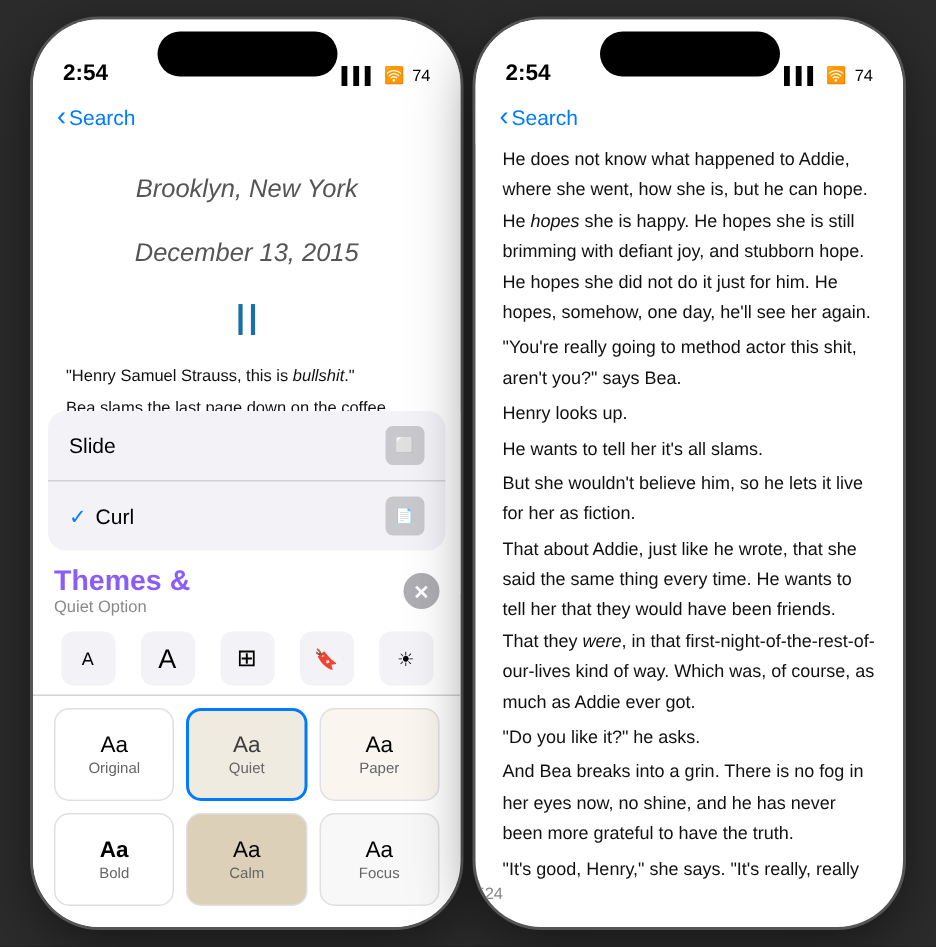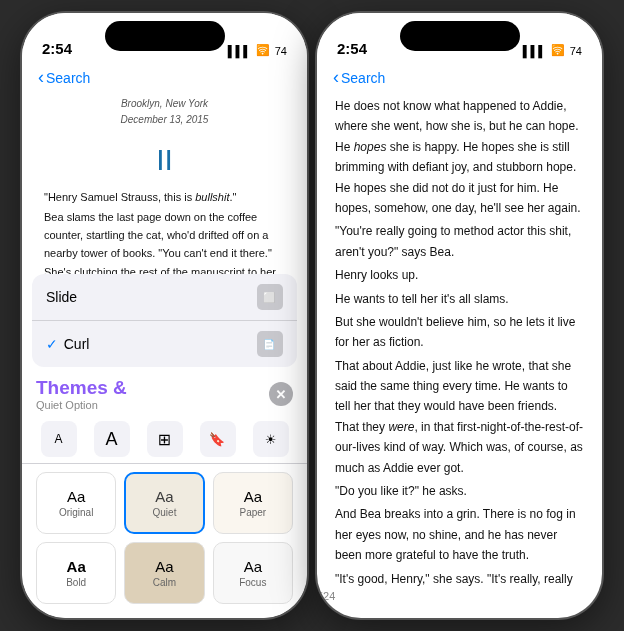--- a/index.html
+++ b/index.html
@@ -92,22 +92,23 @@
       color: #111;
       height: 300px;
       overflow: hidden;
     }
     .book-header {
       text-align: center;
       margin-bottom: 8px;
       font-style: italic;
     }
     .book-header .location {
-      font-size: 10px;
+      font-size: 17px;
       color: #555;
+      margin-top: 16px;
     }
     .chapter-num {
       color: #1a6fa8;
       font-size: 30px;
       font-weight: 300;
       text-align: center;
       margin: 4px 0;
     }
     .book-text {
       font-size: 11px;

